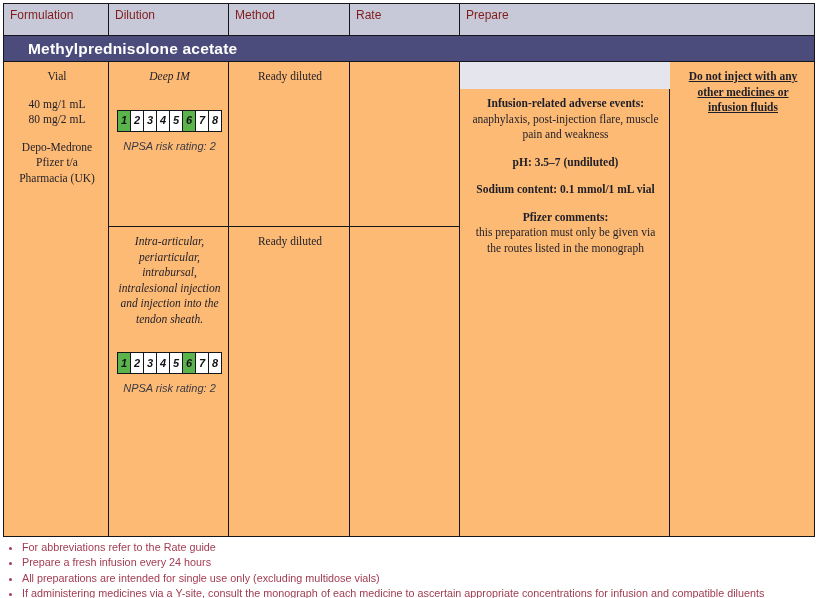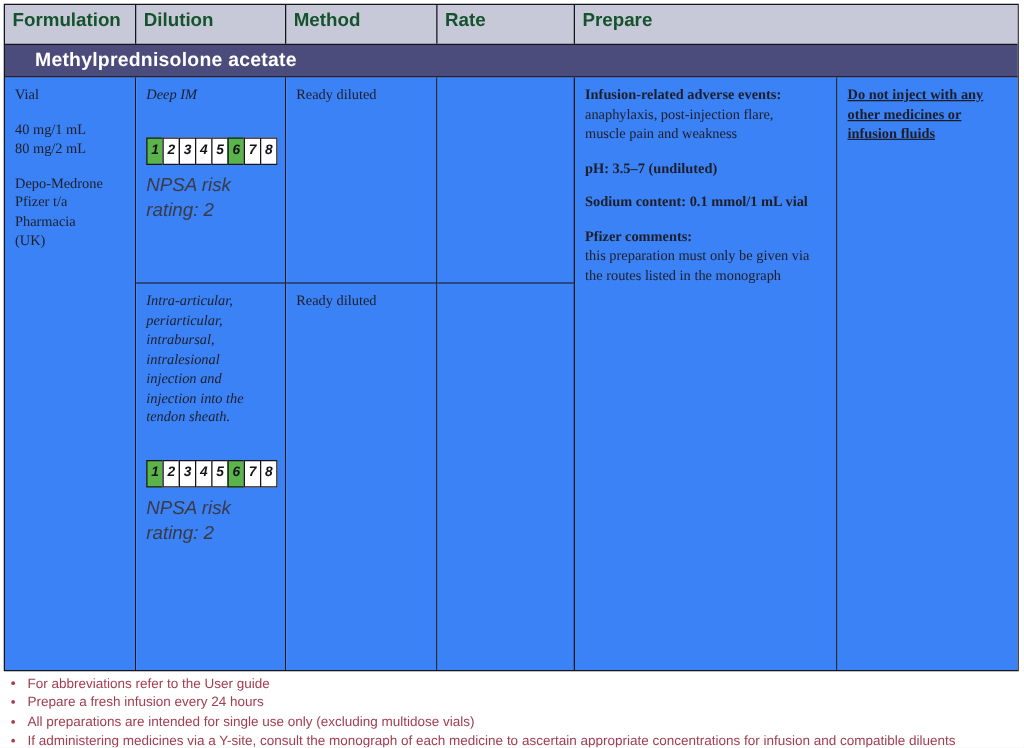--- a/index.html
+++ b/index.html
@@ -30,23 +30,23 @@
   .header-row {
     display: grid;
     grid-template-columns: 105px 120px 121px 110px 210px 1fr;
     height: 31px;
     background: #c8c9d8;
     border-bottom: 1px solid #15151c;
   }
   .header-cell {
     border-right: 1px solid #15151c;
     padding: 4px 6px;
-    font-weight: bold;
-    font-size: 15px;
-    color: #14532d;
+    font-weight: normal;
+    font-size: 12px;
+    color: #7f1d1d;
     box-sizing: border-box;
   }
   .header-cell:last-child { border-right: none; }
   
   .title-band {
     height: 25px;
     background: #4b4c7b;
     border-bottom: 1px solid #15151c;
     color: #ffffff;
     font-weight: bold;
@@ -57,33 +57,34 @@
   }
   
   .body-grid {
     display: grid;
     grid-template-columns: 105px 120px 121px 110px 210px 1fr;
     grid-template-rows: 165px 309px;
   }
   .cell {
     border-right: 1px solid #15151c;
     box-sizing: border-box;
-    padding: 7px 21px 6px 8px;
+    padding: 7px 6px 6px 8px;
     font-family: "Liberation Serif", serif;
     font-size: 11.5px;
     line-height: 1.35;
     color: #1e1e28;
-    background: #3b82f6;
+    background: #fdba74;
     overflow: hidden;
+    text-align: center;
   }
   .col1 { grid-column: 1; }
   .col2 { grid-column: 2; font-style: italic; }
   .col3 { grid-column: 3; }
   .col4 { grid-column: 4; }
-  .col5 { grid-column: 5; }
+  .col5 { grid-column: 5; margin-top: 27px; }
   .col6 { grid-column: 6; border-right: none; text-decoration: underline; }
   .row1 { grid-row: 1; }
   .row2 { grid-row: 2; }
   .span-rows { grid-row: 1 / 3; }
   .sub-divided { border-bottom: 1px solid #15151c; }
   .cell p { margin: 0 0 12px 0; white-space: pre-line; }
   .cell p:last-child { margin-bottom: 0; }
   .bold { font-weight: bold; }
   
   .risk-strip {
@@ -101,21 +102,21 @@
     font-family: "Liberation Sans", sans-serif;
     font-size: 11px;
     font-weight: bold;
     color: #111118;
     background: #ffffff;
   }
   .risk-cell:first-child { margin-left: 0; }
   .risk-cell.green { background: #5bb44b; }
   .npsa-label {
     font-family: "Liberation Sans", sans-serif;
-    font-size: 15px;
+    font-size: 11px;
     color: #3a3a46;
     margin-top: 2px;
   }
   
   .footnotes {
     position: absolute;
     left: 4px;
     top: 541px;
     width: 812px;
   }
@@ -217,20 +218,20 @@
 
       <div class="cell col4 row2">
         <p></p>
       </div>
 
     </div>
   </div>
 
   <div class="footnotes">
     <ul>
-      <li>For abbreviations refer to the User guide</li>
+      <li>For abbreviations refer to the Rate guide</li>
       <li>Prepare a fresh infusion every 24 hours</li>
       <li>All preparations are intended for single use only (excluding multidose vials)</li>
       <li>If administering medicines via a Y-site, consult the monograph of each medicine to ascertain appropriate concentrations for infusion and compatible diluents</li>
     </ul>
   </div>
 
 </div>
 
 </body></html>

